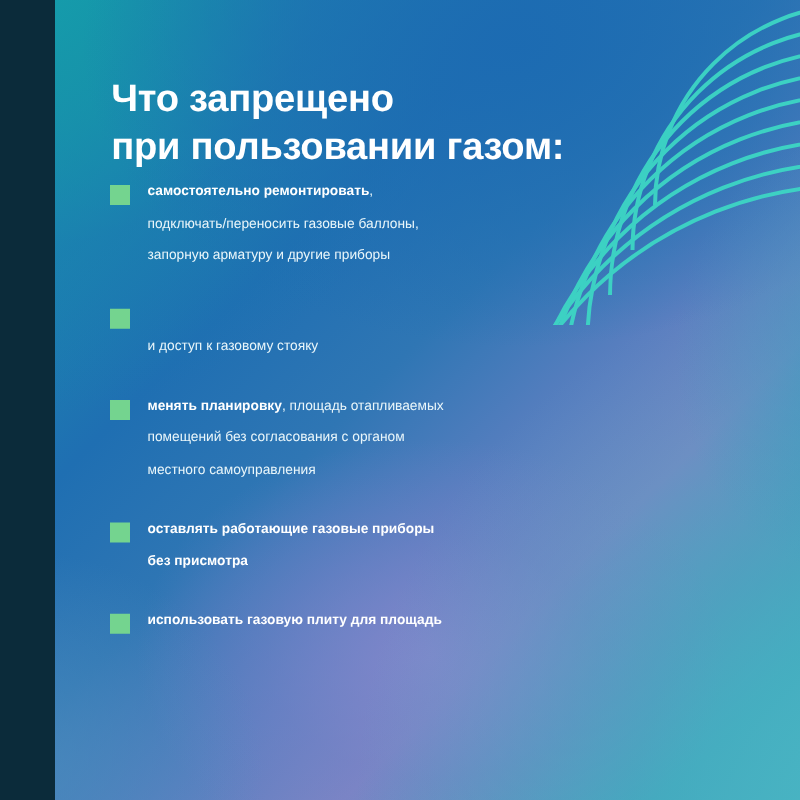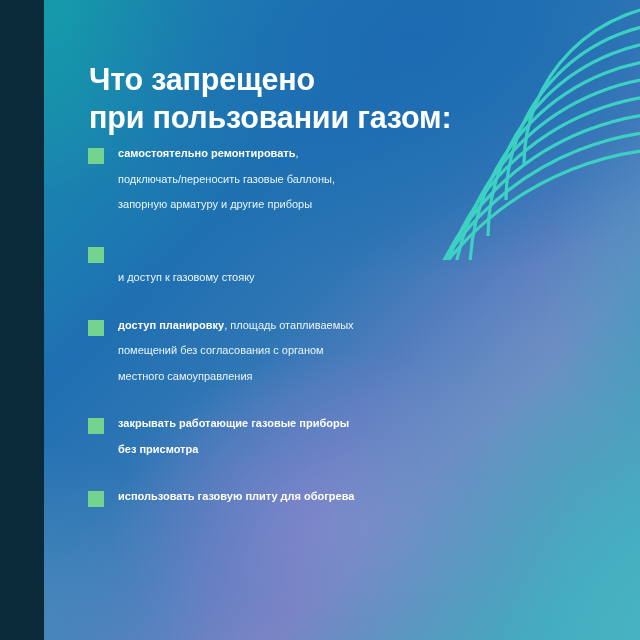--- a/index.html
+++ b/index.html
@@ -190,32 +190,32 @@
       </li>
 
       <li class="item">
         <span class="bullet"></span>
         <div class="item-text"><span class="n">
 и доступ к газовому стояку</span></div>
       </li>
 
       <li class="item">
         <span class="bullet"></span>
-        <div class="item-text"><span class="b">доступ планировку</span><span class="n">, площадь отапливаемых
+        <div class="item-text"><span class="b">менять планировку</span><span class="n">, площадь отапливаемых
 помещений без согласования с органом
 местного самоуправления</span></div>
       </li>
 
       <li class="item">
         <span class="bullet"></span>
-        <div class="item-text"><span class="b">закрывать работающие газовые приборы
+        <div class="item-text"><span class="b">оставлять работающие газовые приборы
 без присмотра</span><span class="n"></span></div>
       </li>
 
       <li class="item">
         <span class="bullet"></span>
-        <div class="item-text"><span class="b">использовать газовую плиту для обогрева</span><span class="n"></span></div>
+        <div class="item-text"><span class="b">использовать газовую плиту для площадь</span><span class="n"></span></div>
       </li>
 
 
     </ul>
   </div>
 </div>
 
 </body></html>

